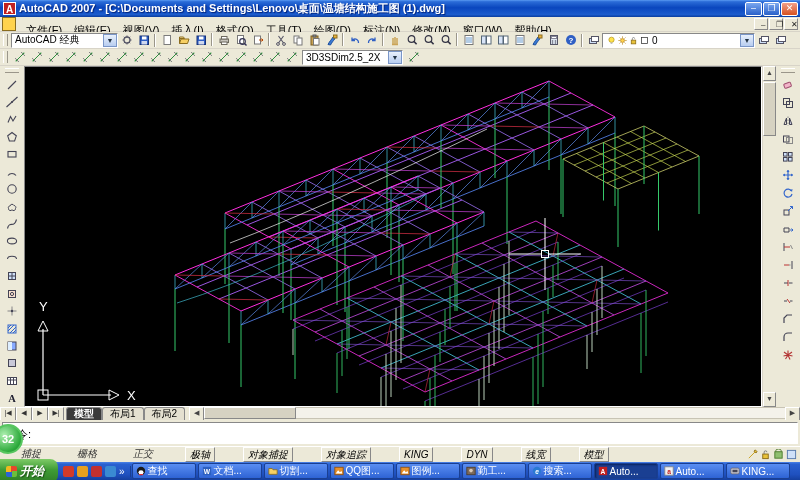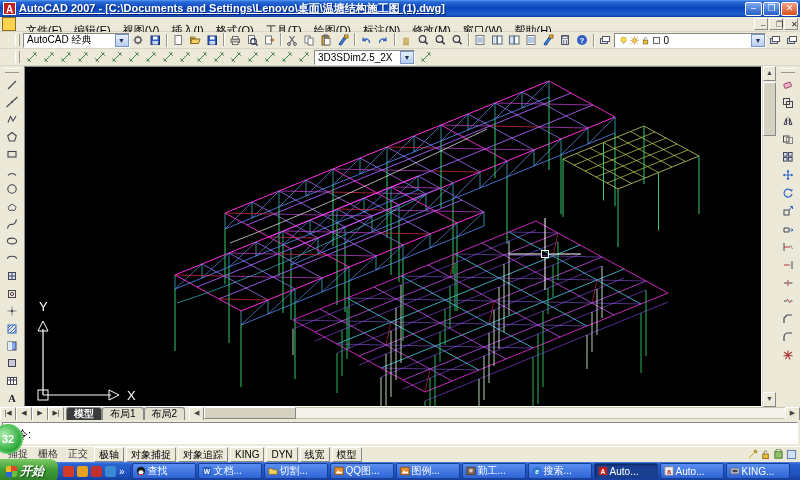--- a/index.html
+++ b/index.html
@@ -2,34 +2,34 @@
 <html><head>
 <meta charset="utf-8">
 <style>
   html,body{margin:0;padding:0;}
   body{width:800px;height:480px;overflow:hidden;font-family:"Liberation Sans",sans-serif;background:#ece9d8;position:relative;}
   #app{width:800px;height:480px;display:flex;flex-direction:column;position:relative;}
 
   
   .titlebar{height:17px;background:linear-gradient(180deg,#5a9af2 0%,#2b6cd8 10%,#0a46be 45%,#1c5ccd 85%,#0a3d9e 100%);display:flex;align-items:center;padding:0 2px;flex:0 0 auto;}
   .tb-icon{width:13px;height:13px;background:#c02020;color:#fff;font-size:10px;font-weight:bold;line-height:13px;text-align:center;margin:0 3px 0 1px;border:1px solid #fff;box-sizing:border-box;}
-  .tb-title{color:#fff;font-size:11px;font-weight:bold;white-space:nowrap;overflow:hidden;flex:1;text-shadow:1px 1px 1px #00237a;text-decoration:underline;}
+  .tb-title{color:#fff;font-size:11px;font-weight:bold;white-space:nowrap;overflow:hidden;flex:1;text-shadow:1px 1px 1px #00237a;}
   .tb-controls{display:flex;gap:1px;}
   .wbtn{width:17px;height:14px;border:1px solid #fff;border-radius:2px;font-size:9px;line-height:11px;color:#fff;text-align:center;padding:0;cursor:pointer;background:linear-gradient(180deg,#7aa7ef,#2a61c9);}
   .wbtn.close{background:linear-gradient(180deg,#f2a08a,#d6511f);}
 
   
   .menubar{height:14px;background:#ece9d8;display:flex;align-items:center;font-size:11px;border-bottom:1px solid #d8d4c8;flex:0 0 auto;}
   .doc-ic{width:12px;height:12px;margin:0 4px 0 2px;background:#ffd34d;border:1px solid #8a6d1f;}
   .menu-item{padding:0 6px;white-space:nowrap;cursor:default;margin-top:12px;}
   .doc-controls{margin-left:auto;display:flex;gap:1px;padding-right:2px;}
   .dbtn{width:14px;height:12px;background:#ece9d8;border:1px solid;border-color:#fff #888 #888 #fff;font-size:8px;line-height:10px;text-align:center;color:#222;cursor:pointer;}
 
   
-  .toolbar{height:16px;background:#ece9d8;display:flex;align-items:center;border-bottom:1px solid #d8d4c8;flex:0 0 auto;padding-left:14px;}
+  .toolbar{height:16px;background:#ece9d8;display:flex;align-items:center;border-bottom:1px solid #d8d4c8;flex:0 0 auto;padding-left:2px;}
   .grip{width:3px;height:12px;border-left:1px solid #fff;border-right:1px solid #9a968a;margin:0 3px 0 1px;}
   .tbtn{width:17px;height:15px;display:flex;align-items:center;justify-content:center;cursor:pointer;}
   .sep{width:1px;height:13px;background:#9a968a;border-right:1px solid #fff;margin:0 2px;}
   .combo{background:#fff;border:1px solid;border-color:#888 #fff #fff #888;height:13px;display:flex;align-items:center;font-size:10px;padding-left:3px;position:relative;cursor:pointer;white-space:nowrap;}
   .combo .arrow{margin-left:auto;width:12px;height:11px;background:linear-gradient(180deg,#e8f0fc,#b8cdf0);border:1px solid #7a96c8;font-size:7px;line-height:11px;text-align:center;color:#234;}
   .lay-ic{display:inline-block;width:9px;height:9px;margin:0 1px;}
 
   
   .main{flex:1 1 auto;display:flex;min-height:0;}
   .vtool{width:24px;background:#ece9d8;display:flex;flex-direction:column;align-items:center;padding-top:2px;flex:0 0 auto;}
@@ -51,21 +51,21 @@
   .htrack{flex:1;background:#f4f2ea;border:1px solid #c8c4b4;border-left:none;border-right:none;}
   .harrow{width:13px;height:12px;background:#ece9d8;border:1px solid;border-color:#fff #888 #888 #fff;font-size:7px;line-height:10px;text-align:center;color:#444;cursor:pointer;}
 
   
   .cmd{height:26px;background:#ece9d8;padding:2px 2px 0 2px;flex:0 0 auto;box-sizing:border-box;}
   .cmd-inner{background:#fff;border:1px solid;border-color:#888 #fff #fff #888;height:22px;box-sizing:border-box;display:flex;flex-direction:column;justify-content:flex-end;font-size:11px;padding:1px 3px;cursor:text;}
 
   
   .status{height:15px;background:#ece9d8;display:flex;align-items:center;font-size:10px;flex:0 0 auto;padding:0 3px;border-top:1px solid #fff;}
   .coords{width:172px;font-family:"Liberation Mono",monospace;font-size:9px;letter-spacing:-0.3px;color:#222;}
-  .toggle{margin:0 1px;padding:0 4px;height:13px;line-height:13px;cursor:pointer;white-space:nowrap;}
+  .toggle{margin:0 14px;padding:0 4px;height:13px;line-height:13px;cursor:pointer;white-space:nowrap;font-style:italic;}
   .toggle.raised{border:1px solid;border-color:#fff #888 #888 #fff;background:#ece9d8;}
   .toggle.flat{color:#333;}
   .stray{margin-left:auto;display:flex;align-items:center;gap:2px;}
   .stray .mini{width:11px;height:11px;display:inline-block;}
 
   
   .taskbar{height:18px;background:linear-gradient(180deg,#4b83e8 0%,#2a61d0 12%,#1f50be 70%,#153f9e 100%);display:flex;align-items:center;flex:0 0 auto;}
   .startbtn{height:24px;padding:0 14px 0 6px;background:linear-gradient(180deg,#7ecb67 0%,#3f9c35 45%,#2e7d27 100%);border-radius:0 8px 8px 0;color:#fff;font-style:italic;font-weight:bold;font-size:12px;display:flex;align-items:center;gap:3px;cursor:pointer;text-shadow:1px 1px 1px #1c4e18;}
   .winflag{width:11px;height:11px;display:inline-block;background:conic-gradient(#e8452c 0 25%,#6cbf3c 0 50%,#2a64d8 0 75%,#f2b91e 0 100%);border-radius:2px;}
   .qlaunch{display:flex;align-items:center;gap:3px;padding:0 5px;border-right:1px solid #1a3f92;}

